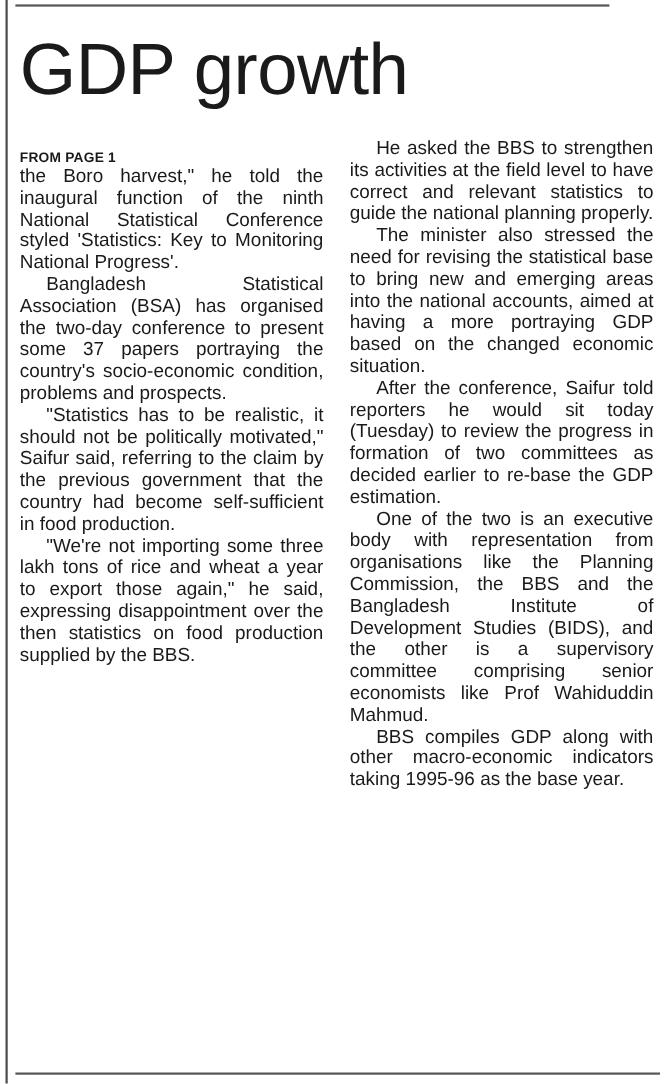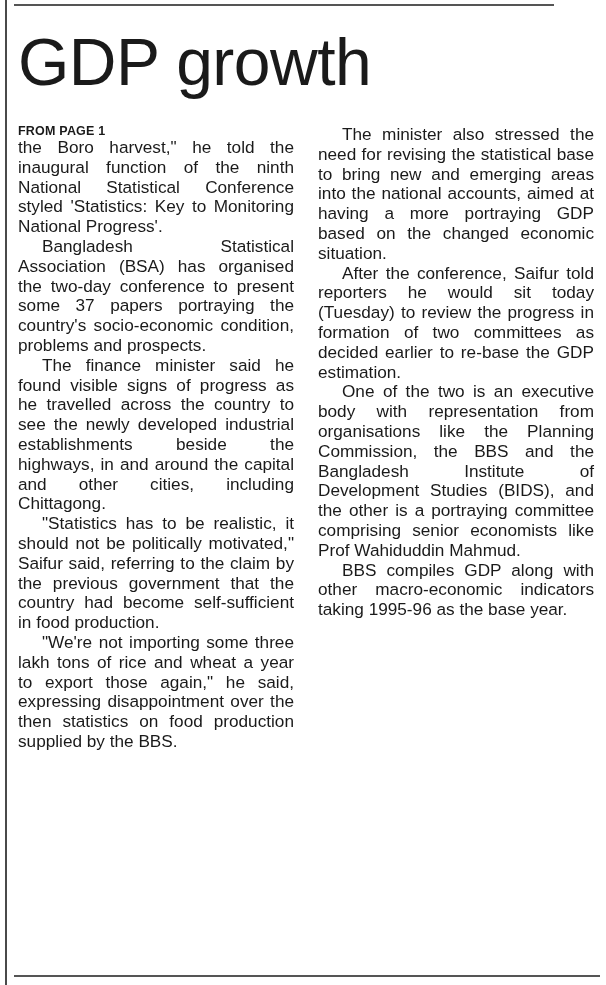--- a/index.html
+++ b/index.html
@@ -16,43 +16,43 @@
       font-family: "Liberation Sans", sans-serif; font-weight: normal;
       font-size: 66px; line-height: 76px; color: #1a1a1a; letter-spacing: -0.5px;
     }
     .col {
       position: absolute; top: 124px; width: 276px;
       font-family: "Liberation Sans", sans-serif; font-size: 17.2px; line-height: 19.8px;
       text-align: justify; color: #1a1a1a;
     }
     .col.left { left: 18px; }
     .col.right { left: 318px; top: 125px; }
-    .kicker { font-weight: bold; font-size: 12.5px; line-height: 14px; display: block; margin-top: 0; letter-spacing: 0.2px; }
+    .kicker { font-weight: bold; font-size: 12.5px; line-height: 14px; display: block; margin-top: 12px; letter-spacing: 0.2px; }
     .col p { margin: 0; text-indent: 24px; hyphens: manual; }
     .col p.first { text-indent: 0; }
   </style>
 </head>
 <body>
 
 <div class="page">
   <div class="left-border"></div>
   <div class="top-rule"></div>
 
   <h1 class="headline">GDP growth</h1>
 
   <div class="col left">
     <span class="kicker">FROM PAGE 1</span>
     <p class="first">the Boro harvest," he told the inaugural function of the ninth National Statistical Conference styled 'Statistics: Key to Monitoring National Progress'.</p>
     <p>Bangladesh Statistical Association (BSA) has organised the two-day conference to present some 37 papers portraying the country's socio-economic condition, problems and prospects.</p>
-    <p>The finance minister said he found visible signs of progress as he travelled across the country to see the newly developed industrial establishments beside the highways, in and around the capital and other cities, including Chittagong.</p>
     <p>"Statistics has to be realistic, it should not be politically motivated," Saifur said, referring to the claim by the previous government that the country had become self-sufficient in food production.</p>
     <p>"We're not importing some three lakh tons of rice and wheat a year to export those again," he said, express­ing disappointment over the then statistics on food production supplied by the BBS.</p>
   </div>
 
   <div class="col right">
+    <p>He asked the BBS to strengthen its activities at the field level to have correct and relevant statistics to guide the national planning properly.</p>
     <p>The minister also stressed the need for revising the statistical base to bring new and emerging areas into the national accounts, aimed at having a more portraying GDP based on the changed economic situation.</p>
     <p>After the conference, Saifur told reporters he would sit today (Tuesday) to review the progress in formation of two committees as decided earlier to re-base the GDP estimation.</p>
-    <p>One of the two is an executive body with representation from organisations like the Planning Commission, the BBS and the Bangladesh Institute of Development Studies (BIDS), and the other is a portraying committee comprising senior economists like Prof Wahiduddin Mahmud.</p>
+    <p>One of the two is an executive body with representation from organisations like the Planning Commission, the BBS and the Bangladesh Institute of Development Studies (BIDS), and the other is a supervisory committee comprising senior economists like Prof Wahiduddin Mahmud.</p>
     <p>BBS compiles GDP along with other macro-economic indicators taking 1995-96 as the base year.</p>
   </div>
 
   <div class="bottom-rule"></div>
 </div>
 
 </body></html>

